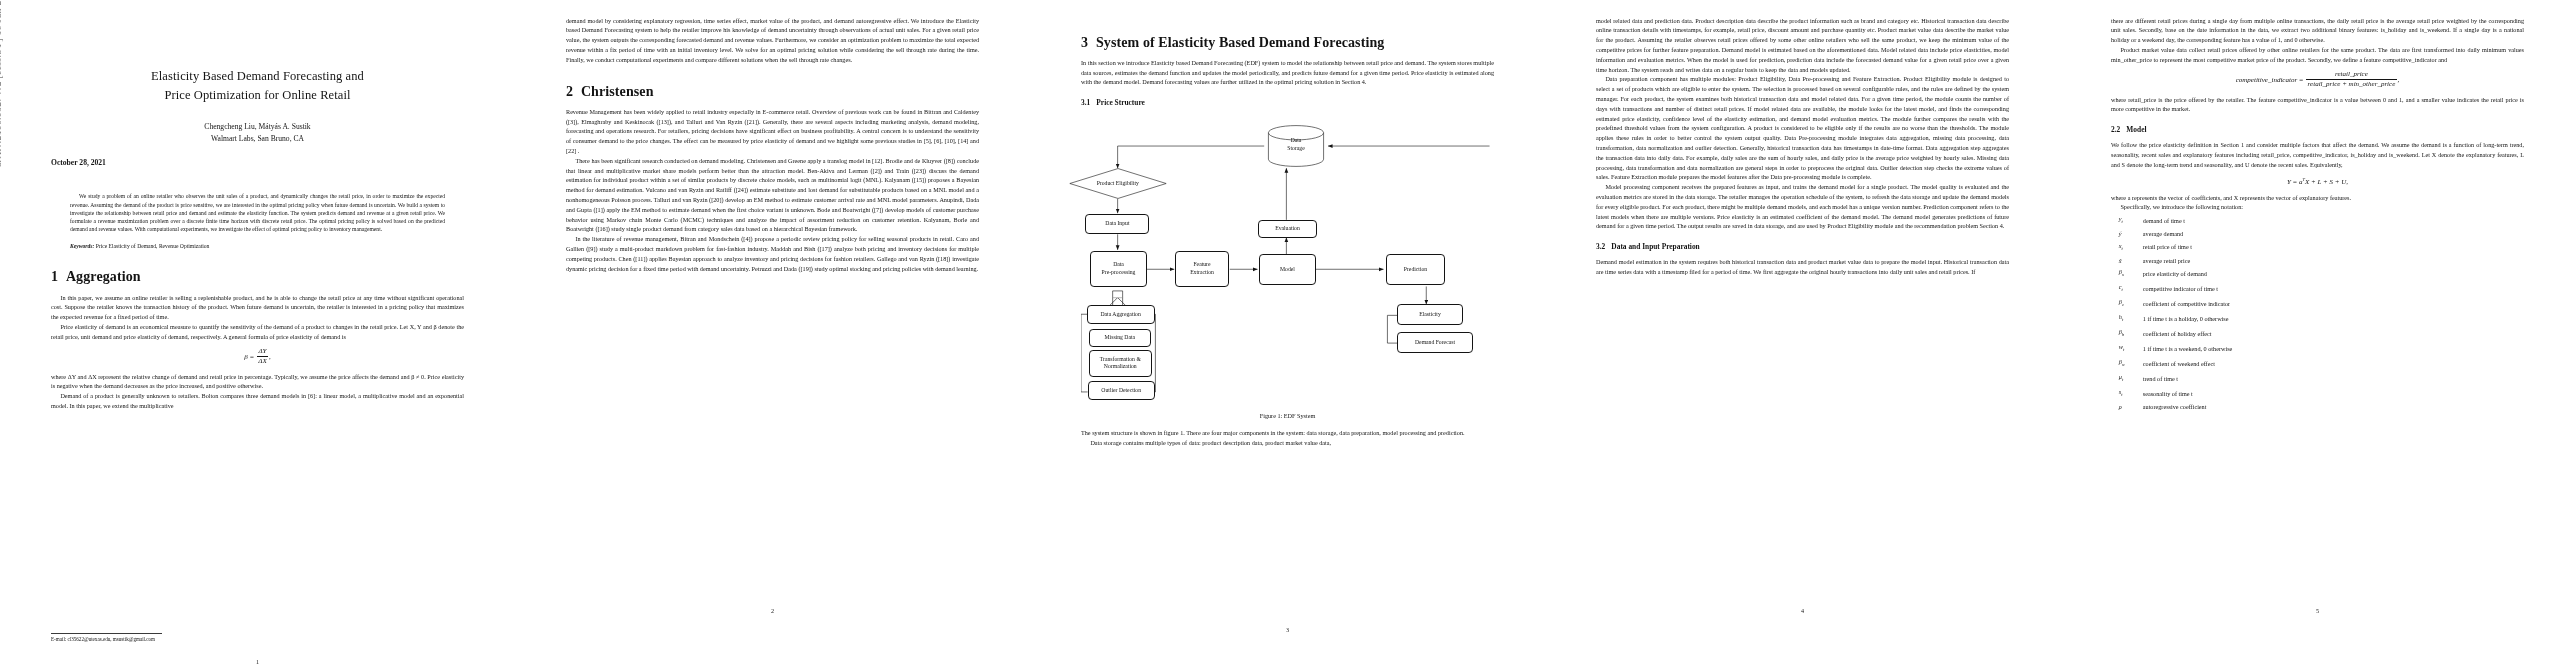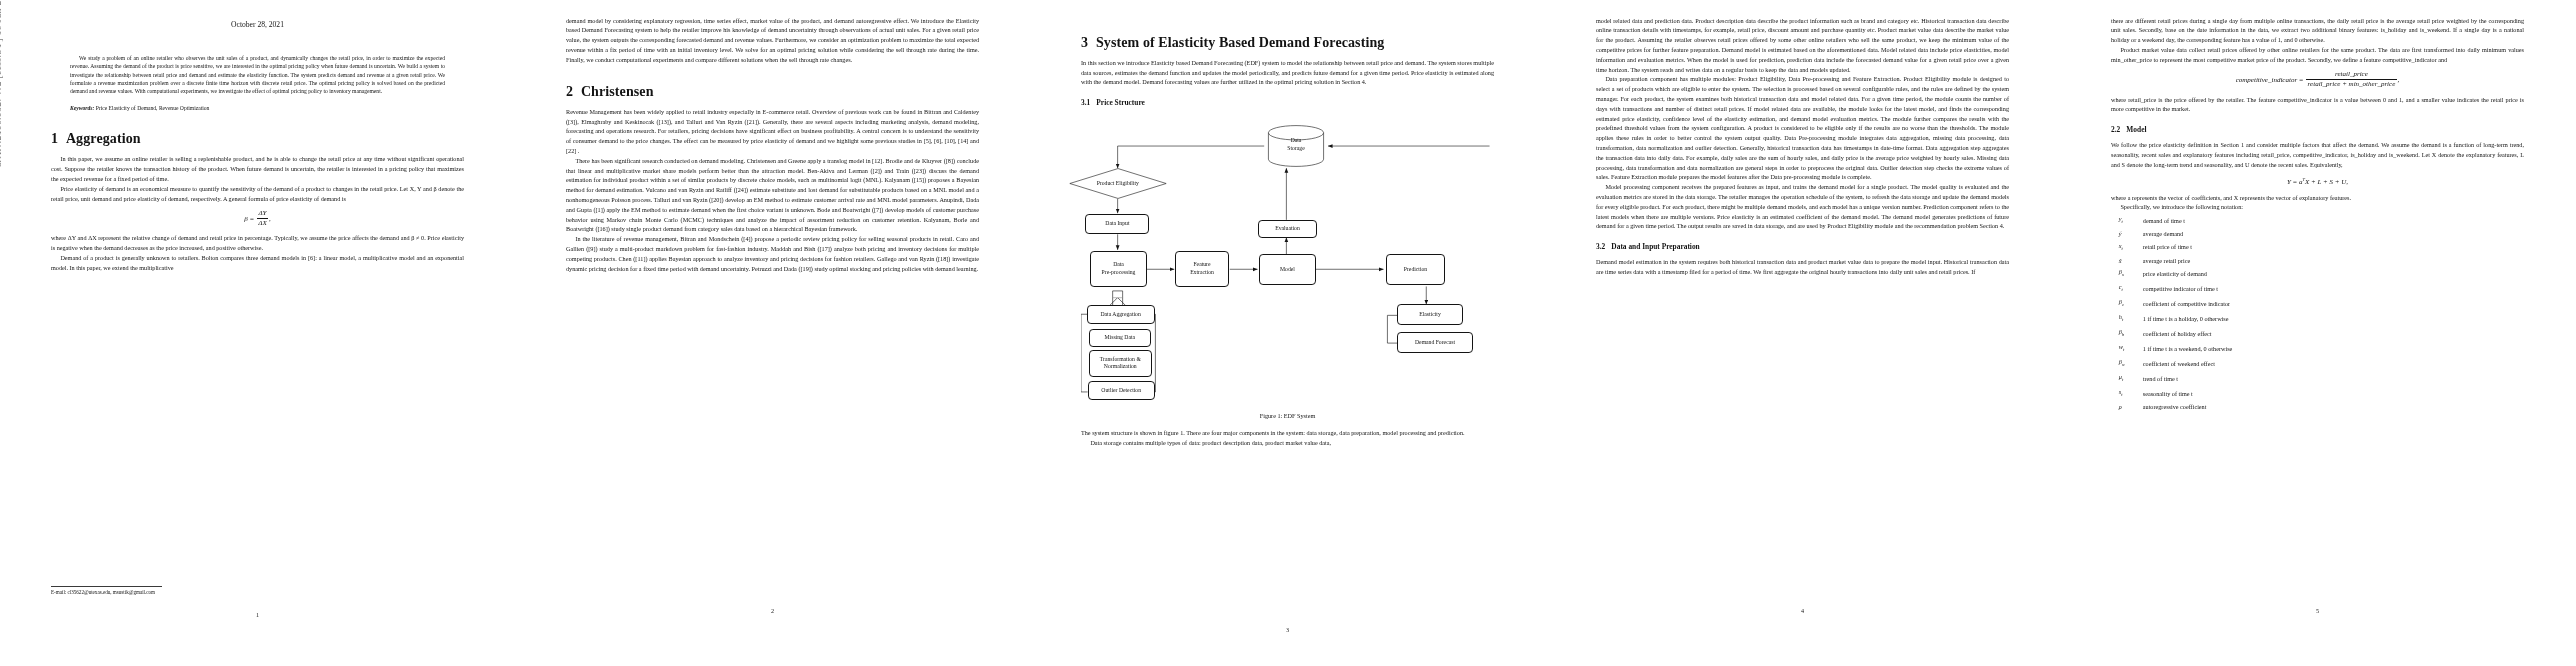--- a/index.html
+++ b/index.html
@@ -67,23 +67,23 @@
 
   .authors {
     text-align: center;
     font-size: 7.6px;
     line-height: 11.7px;
     margin-top: 16.7px;
   }
   .authors div { display: block; }
 
   .date {
-    text-align: center;
     font-size: 7.6px;
-    margin-top: 4px;
+    margin-top: 13px;
+    font-weight: bold;
   }
 
   .abstract {
     margin: 25.6px 19px 0 19px;
     font-size: 5.6px;
     line-height: 8.3px;
     text-align: justify;
   }
   .abstract p { margin: 0; text-indent: 9px; }
 
@@ -200,20 +200,28 @@
   }
 </style>
 </head>
 <body>
 
 <div class="spread">
 
   <div class="page">
     <div class="arxiv-stamp">arXiv:2106.08274v2  [eess.SY]  16 Jun 2021</div>
     <div class="page-inner">
+      <div class="title">
+        <span class="tline">Elasticity Based Demand Forecasting and</span>
+        <span class="tline">Price Optimization for Online Retail</span>
+      </div>
+      <div class="authors">
+        <div>Chengcheng Liu, Mátyás A. Sustik</div>
+        <div>Walmart Labs, San Bruno, CA</div>
+      </div>
       <div class="date">October 28, 2021</div>
 
       <div class="abstract">
         <p>We study a problem of an online retailer who observes the unit sales of a product, and dynamically changes the retail price, in order to maximize the expected revenue. Assuming the demand of the product is price sensitive, we are interested in the optimal pricing policy when future demand is uncertain. We build a system to investigate the relationship between retail price and demand and estimate the elasticity function. The system predicts demand and revenue at a given retail price. We formulate a revenue maximization problem over a discrete finite time horizon with discrete retail price. The optimal pricing policy is solved based on the predicted demand and revenue values. With computational experiments, we investigate the effect of optimal pricing policy to inventory management.</p>
       </div>
       <div class="keywords">
         <b>Keywords:</b>
         <span>Price Elasticity of Demand, Revenue Optimization</span>
       </div>
 

